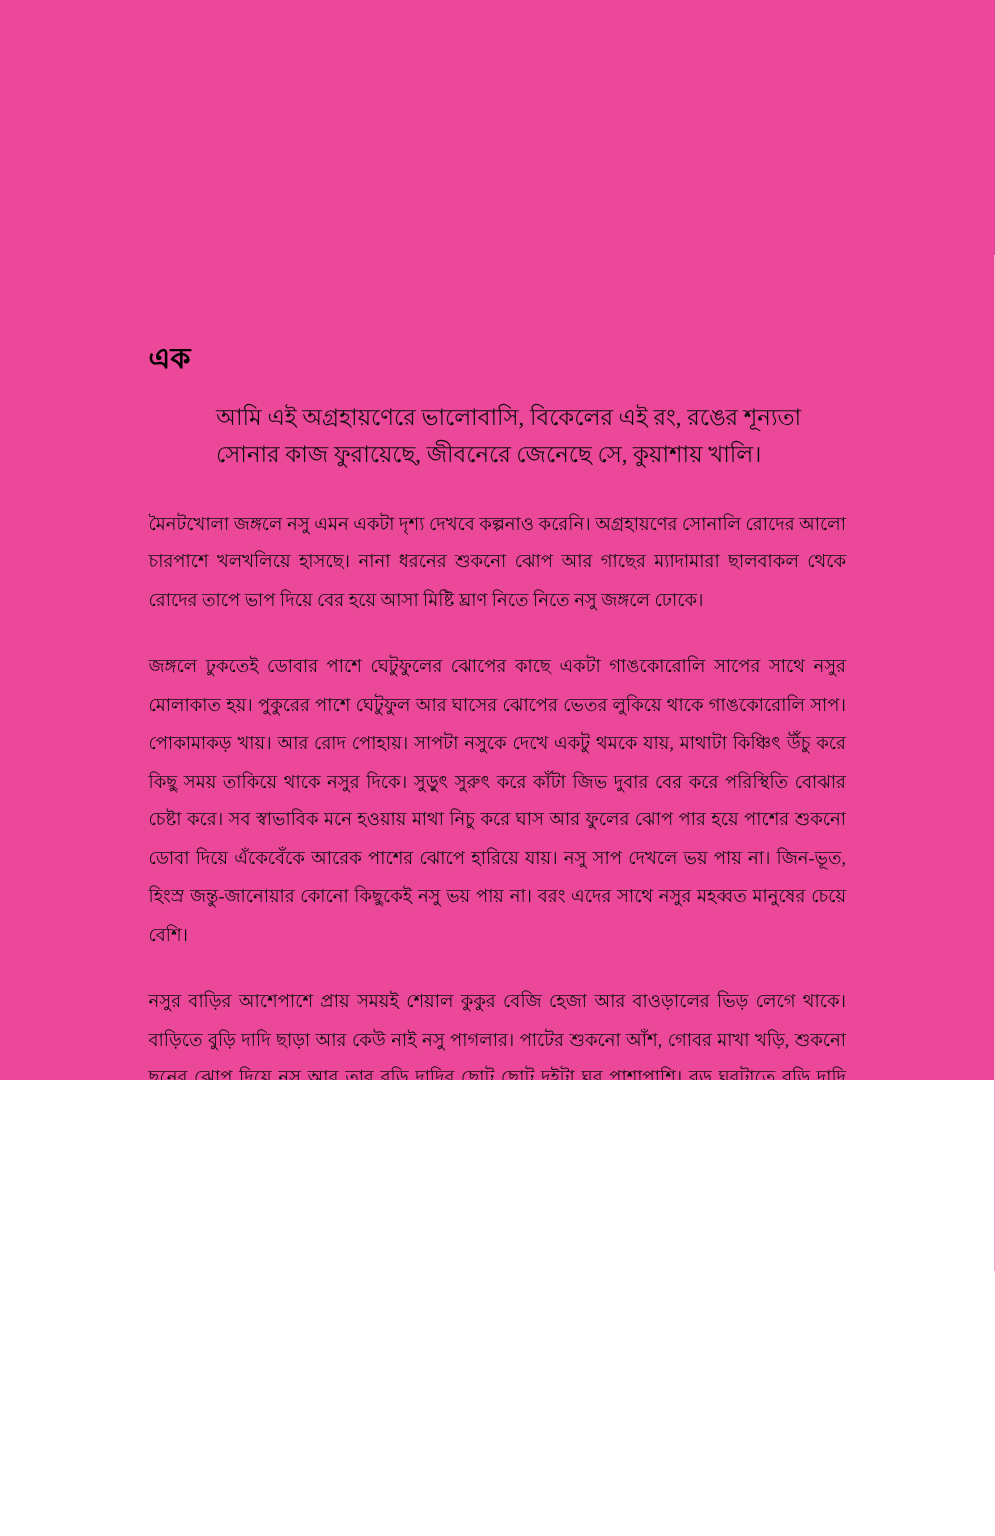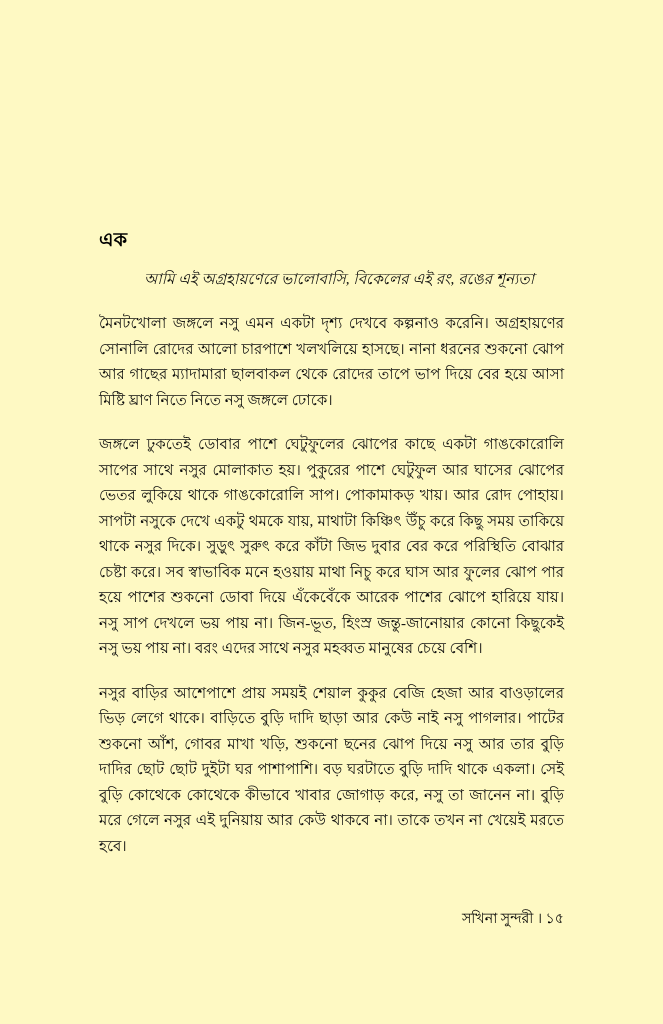--- a/index.html
+++ b/index.html
@@ -4,22 +4,22 @@
 <title>সখিনা সুন্দরী</title>
 <style>
   html, body {
     margin: 0;
     padding: 0;
     background: #ffffff;
   }
   .page {
     position: relative;
     width: 663px;
-    height: 1024px;
-    background: #fef9c3;
+    height: 720px;
+    background: #ec4899;
     overflow: hidden;
     box-sizing: border-box;
     font-family: "Liberation Serif", "DejaVu Serif", serif;
     color: #000000;
   }
   .content {
     position: absolute;
     left: 99px;
     top: 228px;
     width: 465px;
@@ -33,29 +33,28 @@
     margin: 0 0 14px 0;
     color: #000000;
   }
   .epigraph {
     margin: 0 0 20px 0;
     padding-left: 45px;
     font-size: 15.2px;
     line-height: 25.5px;
     text-align: left;
     color: #0d0d0d;
-    font-style: italic;
   }
   .epigraph .verse-line {
     display: block;
     white-space: nowrap;
   }
   .body-paragraph {
     margin: 0 0 19px 0;
-    font-size: 15px;
+    font-size: 12px;
     line-height: 25.5px;
     text-align: justify;
     text-justify: inter-word;
     color: #0d0d0d;
     hyphens: none;
   }
   .body-paragraph:last-of-type {
     margin-bottom: 12px;
   }
   .page-footer {
@@ -73,20 +72,21 @@
 <body>
 
 <div class="page">
 
   <div class="content">
 
     <h1 class="chapter-heading">এক</h1>
 
     <div class="epigraph">
       <span class="verse-line">আমি এই অগ্রহায়ণেরে ভালোবাসি, বিকেলের এই রং, রঙের শূন্যতা</span>
+      <span class="verse-line">সোনার কাজ ফুরায়েছে, জীবনেরে জেনেছে সে, কুয়াশায় খালি।</span>
     </div>
 
     <p class="body-paragraph">মৈনটখোলা জঙ্গলে নসু এমন একটা দৃশ্য দেখবে কল্পনাও করেনি। অগ্রহায়ণের সোনালি রোদের আলো চারপাশে খলখলিয়ে হাসছে। নানা ধরনের শুকনো ঝোপ আর গাছের ম্যাদামারা ছালবাকল থেকে রোদের তাপে ভাপ দিয়ে বের হয়ে আসা মিষ্টি ঘ্রাণ নিতে নিতে নসু জঙ্গলে ঢোকে।</p>
     <p class="body-paragraph">জঙ্গলে ঢুকতেই ডোবার পাশে ঘেটুফুলের ঝোপের কাছে একটা গাঙকোরোলি সাপের সাথে নসুর মোলাকাত হয়। পুকুরের পাশে ঘেটুফুল আর ঘাসের ঝোপের ভেতর লুকিয়ে থাকে গাঙকোরোলি সাপ। পোকামাকড় খায়। আর রোদ পোহায়। সাপটা নসুকে দেখে একটু থমকে যায়, মাথাটা কিঞ্চিৎ উঁচু করে কিছু সময় তাকিয়ে থাকে নসুর দিকে। সুড়ুৎ সুরুৎ করে কাঁটা জিভ দুবার বের করে পরিস্থিতি বোঝার চেষ্টা করে। সব স্বাভাবিক মনে হওয়ায় মাথা নিচু করে ঘাস আর ফুলের ঝোপ পার হয়ে পাশের শুকনো ডোবা দিয়ে এঁকেবেঁকে আরেক পাশের ঝোপে হারিয়ে যায়। নসু সাপ দেখলে ভয় পায় না। জিন-ভূত, হিংস্র জন্তু-জানোয়ার কোনো কিছুকেই নসু ভয় পায় না। বরং এদের সাথে নসুর মহব্বত মানুষের চেয়ে বেশি।</p>
     <p class="body-paragraph">নসুর বাড়ির আশেপাশে প্রায় সময়ই শেয়াল কুকুর বেজি হেজা আর বাওড়ালের ভিড় লেগে থাকে। বাড়িতে বুড়ি দাদি ছাড়া আর কেউ নাই নসু পাগলার। পাটের শুকনো আঁশ, গোবর মাখা খড়ি, শুকনো ছনের ঝোপ দিয়ে নসু আর তার বুড়ি দাদির ছোট ছোট দুইটা ঘর পাশাপাশি। বড় ঘরটাতে বুড়ি দাদি থাকে একলা। সেই বুড়ি কোথেকে কোথেকে কীভাবে খাবার জোগাড় করে, নসু তা জানেন না। বুড়ি মরে গেলে নসুর এই দুনিয়ায় আর কেউ থাকবে না। তাকে তখন না খেয়েই মরতে হবে।</p>
 
   </div>
 
   <div class="page-footer">সখিনা সুন্দরী । ১৫</div>
 

